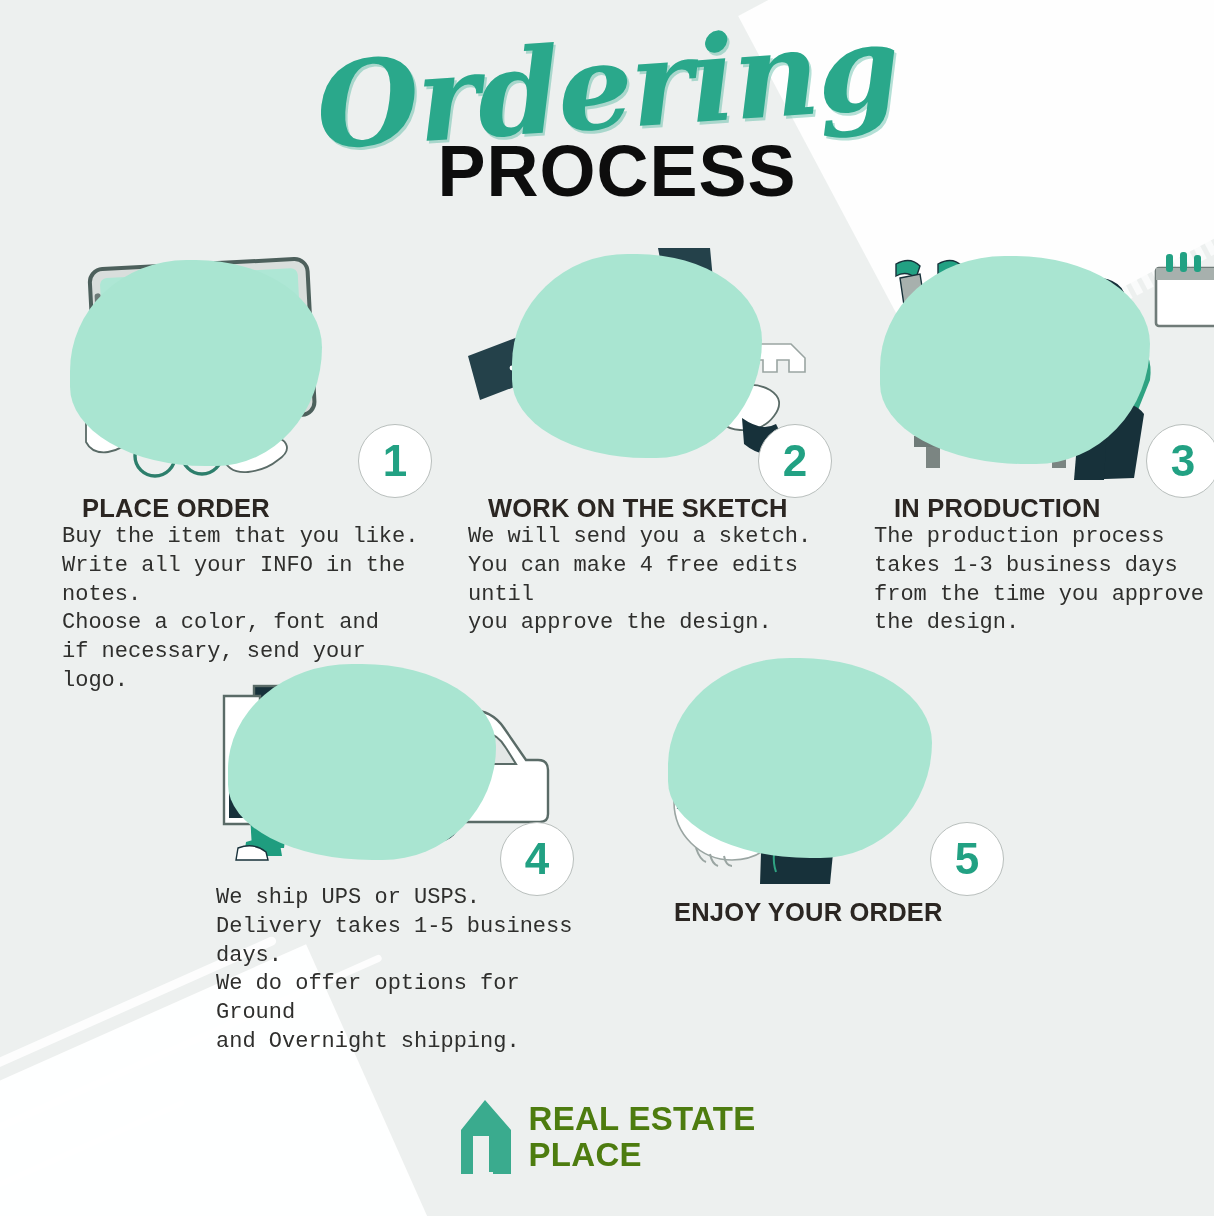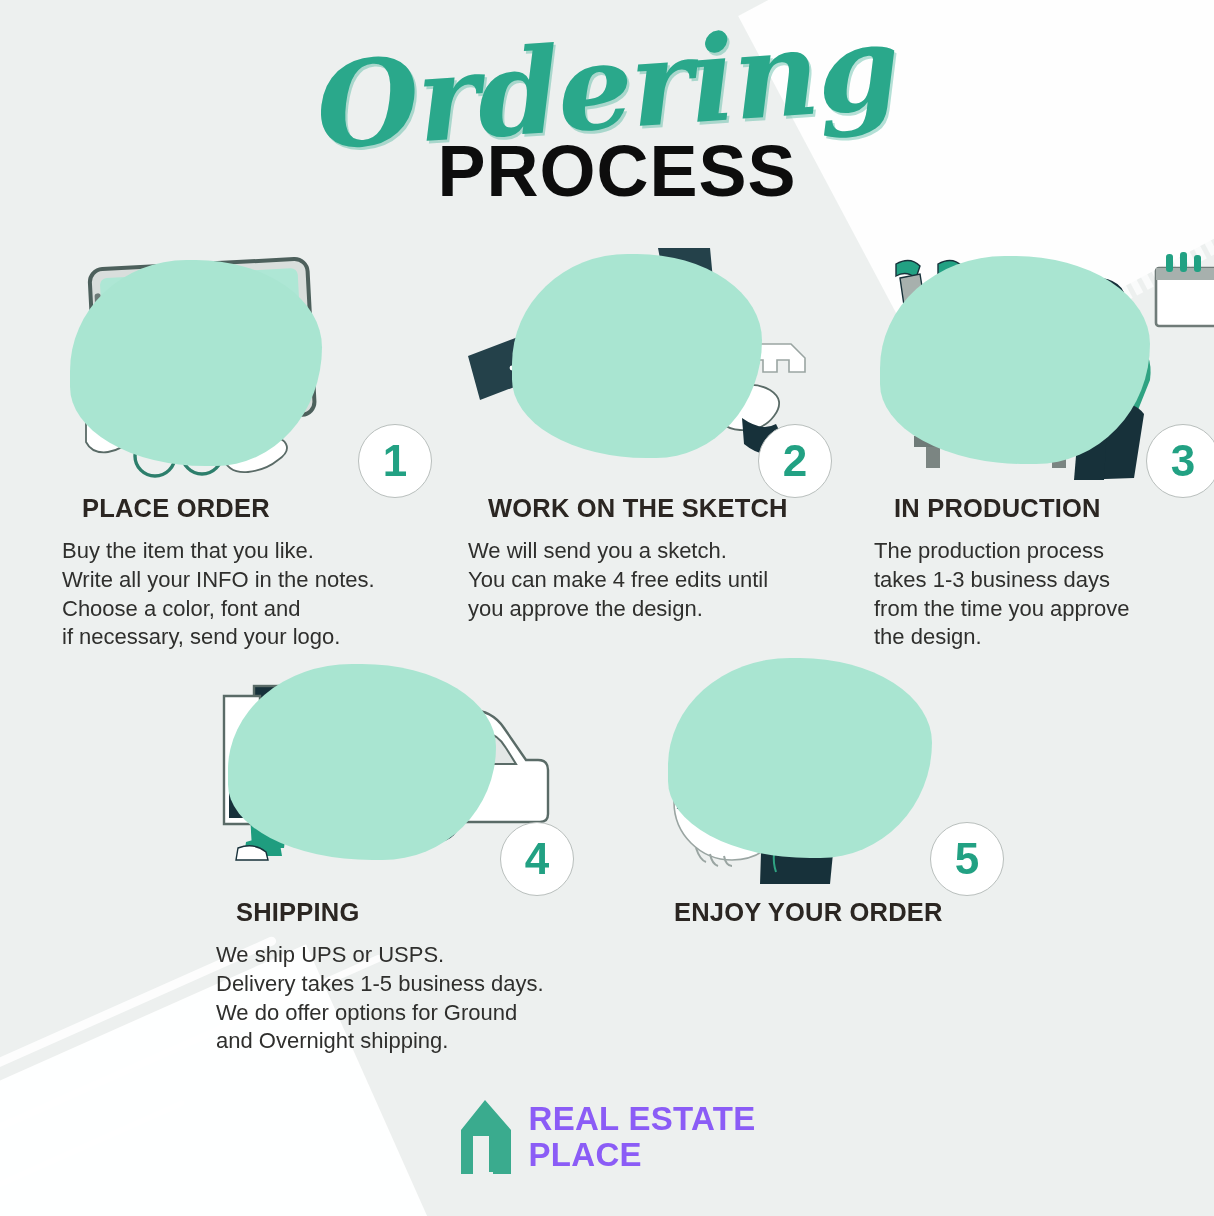--- a/index.html
+++ b/index.html
@@ -77,33 +77,32 @@
     z-index:9;
   }
 
   .step-title{
     margin-top:14px;
     font-size:25.5px;font-weight:700;letter-spacing:.2px;
     color:#2b2622;
     margin-left:20px;
   }
   .step-body{
-    margin-top:14px;
     font-size:22px;line-height:1.31;color:#2f2f2d;
-    font-family:Liberation Sans, sans-serif;
+    font-family:Liberation Mono, monospace;
     white-space:pre-line;
   }
 
   
   .footer{
     position:absolute;left:0;right:0;bottom:42px;
     display:flex;align-items:center;justify-content:center;gap:18px;
   }
   .logo-mark{width:52px;height:74px;position:relative;}
-  .logo-text{font-size:33px;font-weight:700;line-height:1.08;color:#8b5cf6;letter-spacing:.3px;}
+  .logo-text{font-size:33px;font-weight:700;line-height:1.08;color:#4d7c0f;letter-spacing:.3px;}
 </style>
 </head>
 <body>
 
 <div class="page">
 
   <div class="paint-tr"></div>
   <div class="paint-bl"></div>
   <div class="stroke s1"></div>
   <div class="stroke s2"></div>
@@ -317,21 +316,20 @@
             <path d="M34 92 q20 -10 36 2 q12 10 10 26 l-10 10 l-38 2 z" fill="#1f9d7f"></path>
             <path d="M64 106 q20 0 30 10 l-8 12 q-14 -8 -26 -6 z" fill="#1f9d7f"></path>
             <path d="M84 112 q14 -2 16 6 q-2 8 -14 6 z" fill="#ffffff" stroke="#17313a" stroke-width="1.4"></path>
             <path d="M32 130 q24 -6 44 4 l-8 62 h-32 z" fill="#1f9d7f"></path>
             <path d="M30 190 q20 -6 34 2 l2 12 h-38 z" fill="#1f9d7f"></path>
             <path d="M22 196 q16 -6 28 4 l2 8 h-32 z" fill="#ffffff" stroke="#17313a" stroke-width="1.4"></path>
           </g>
         </svg>
         <div class="badge" style="right:24px;bottom:-12px;">4</div>
       </div>
-      <div class="step-title">SHIPPING</div>
       <div class="step-body">We ship UPS or USPS.
 Delivery takes 1-5 business days.
 We do offer options for Ground
 and Overnight shipping.</div>
     </div>
 
     <div class="step step-bottom">
       <div class="art">
         <div class="blob" style="left:14px;top:6px;width:264px;height:200px;"></div>
         <svg width="382" height="232" viewBox="0 0 382 232">

